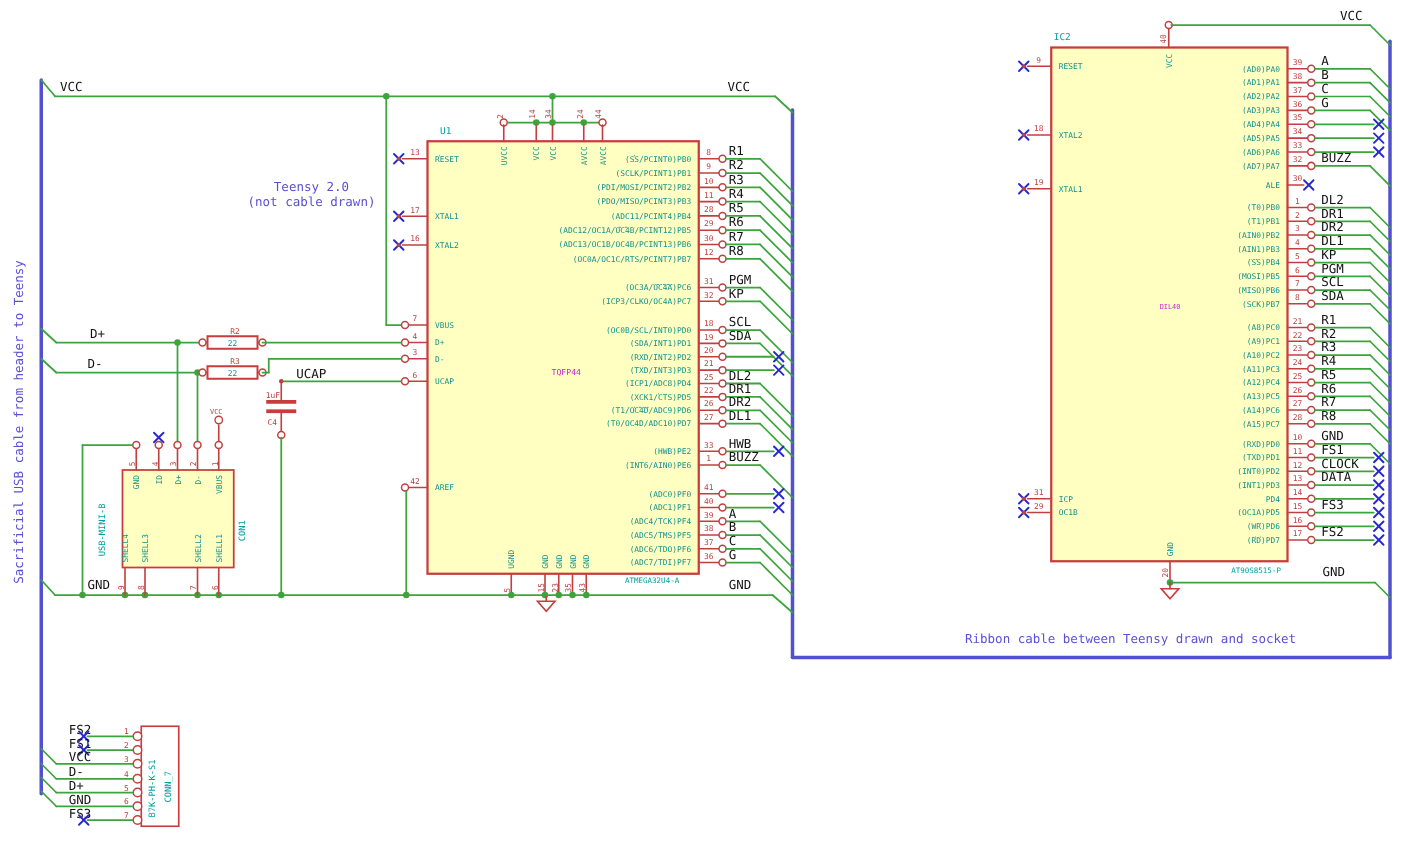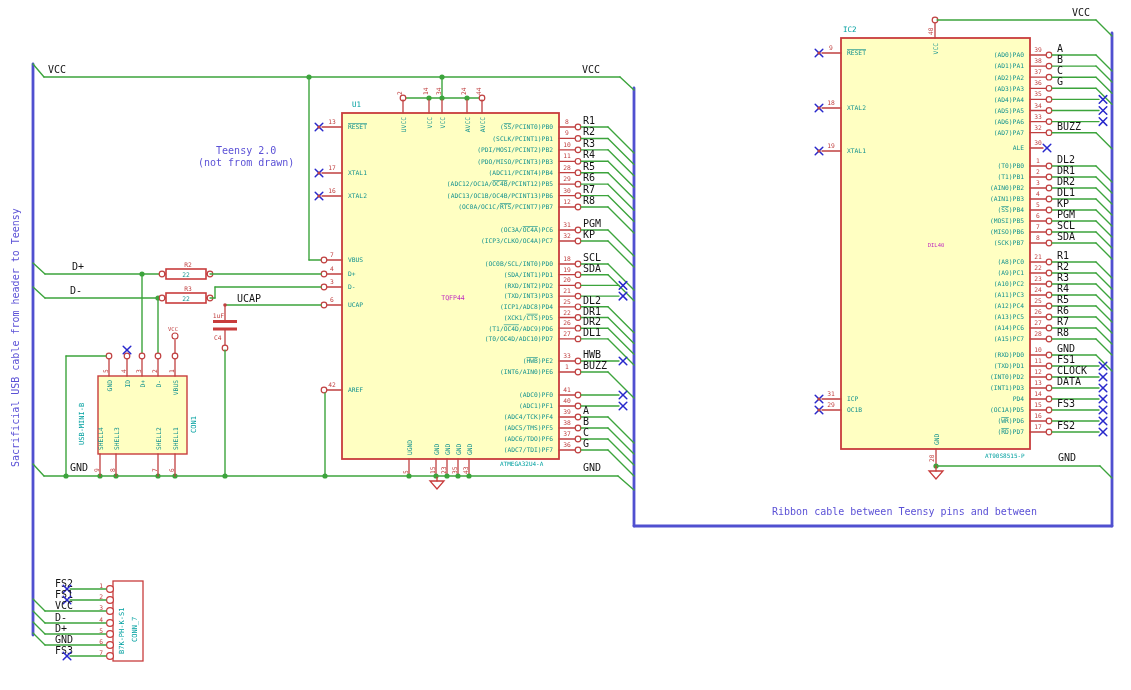--- a/index.html
+++ b/index.html
@@ -712,16 +712,16 @@
       <text x="55" y="643" font-size="10px" fill="#141414" text-anchor="start"><tspan>GND</tspan></text>
       <line x1="45" y1="645" x2="106" y2="645" stroke="#3CA43C" stroke-width="1.4" stroke-linecap="round"></line>
       <line x1="33" y1="633" x2="45" y2="645" stroke="#3CA43C" stroke-width="1.4" stroke-linecap="round"></line>
       <circle cx="110" cy="656" r="3.4" fill="#fff" stroke="#C83C3C" stroke-width="1.2"></circle>
       <text x="103" y="654.5" font-size="6.3px" fill="#C04040" text-anchor="end"><tspan>7</tspan></text>
       <text x="55" y="654" font-size="10px" fill="#141414" text-anchor="start"><tspan>FS3</tspan></text>
       <line x1="70" y1="656" x2="106" y2="656" stroke="#3CA43C" stroke-width="1.4" stroke-linecap="round"></line>
       <line x1="63.2" y1="652.2" x2="70.8" y2="659.8" stroke="#2828CC" stroke-width="1.5" stroke-linecap="round"></line>
       <line x1="63.2" y1="659.8" x2="70.8" y2="652.2" stroke="#2828CC" stroke-width="1.5" stroke-linecap="round"></line>
     </svg>
-  <div class="note" id="note-teensy" style="left:198px;top:145px;text-align:center;"><div>Teensy 2.0</div><div>(not from drawn)</div></div>
-  <div class="note" id="note-ribbon" style="left:772px;top:506px;">Ribbon cable between Teensy pins and between</div>
+  <div class="note" id="note-teensy" style="left:198px;top:145px;text-align:center;"><div>Teensy 2.0</div><div>(not cable drawn)</div></div>
+  <div class="note" id="note-ribbon" style="left:772px;top:506px;">Ribbon cable between Teensy drawn and socket</div>
   <div class="note" id="note-left">Sacrificial USB cable from header to Teensy</div>
 </div>
 
 </body></html>

